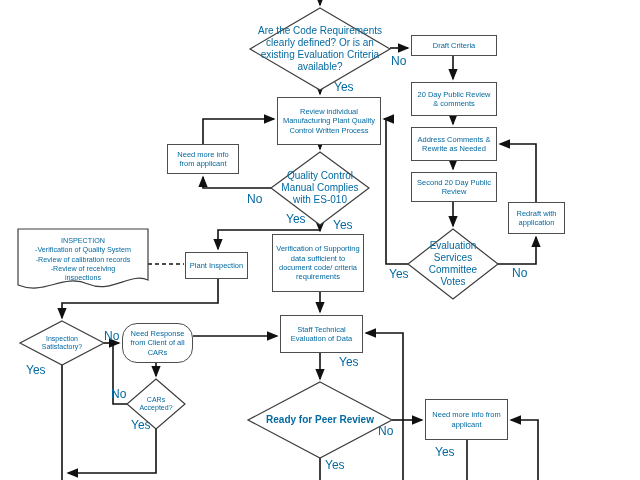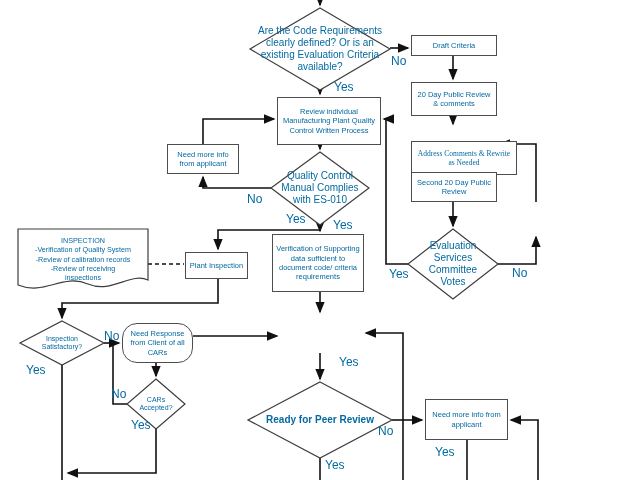--- a/index.html
+++ b/index.html
@@ -67,27 +67,29 @@
       <polygon points="62,321 104,343 62,365 20,343"></polygon>
       <polygon points="156,379 185,404 156,429 127,404"></polygon>
       <polygon points="320,382 392,420 320,458 248,420"></polygon>
     </g>
 
     <path d="M18,229 L148,229 L148,280 C130,272 112,294 88,284 C62,273 45,296 18,285 Z" fill="#fff" stroke="#3d3d3d" stroke-width="1.2"></path>
   </svg>
 
   <div class="node" style="left:411px;top:35px;width:86px;height:21px;">Draft Criteria</div>
   <div class="node" style="left:411px;top:82px;width:86px;height:34px;">20 Day Public Review &amp; comments</div>
-  <div class="node" style="left:411px;top:141px;width:106px;height:34px;font-family:Liberation Serif, serif;">Address Comments &amp; Rewrite as Needed</div>
+  <div class="node" style="left:411px;top:127px;width:86px;height:34px;">Address Comments &amp; Rewrite as Needed</div>
   <div class="node" style="left:411px;top:172px;width:86px;height:30px;">Second 20 Day Public Review</div>
+  <div class="node" style="left:508px;top:202px;width:57px;height:32px;">Redraft with application</div>
   <div class="node" style="left:277px;top:97px;width:104px;height:48px;">Review individual Manufacturing Plant Quality Control Written Process</div>
   <div class="node" style="left:167px;top:144px;width:72px;height:30px;">Need more info from applicant</div>
   <div class="node" style="left:272px;top:234px;width:92px;height:58px;">Verification of Supporting data sufficient to document code/ criteria requirements</div>
   <div class="node" style="left:185px;top:252px;width:63px;height:27px;">Plant Inspection</div>
   <div class="node" style="left:122px;top:323px;width:71px;height:40px;border-radius:15px;">Need Response from Client of all CARs</div>
+  <div class="node" style="left:280px;top:315px;width:83px;height:38px;">Staff Technical Evaluation of Data</div>
   <div class="node" style="left:425px;top:399px;width:83px;height:41px;">Need more info from applicant</div>
 
   <div class="dtext" style="left:256px;top:20px;width:128px;height:58px;">Are the Code Requirements clearly defined? Or is an existing Evaluation Criteria available?</div>
   <div class="dtext" style="left:276px;top:163px;width:88px;height:50px;">Quality Control Manual Complies with ES-010</div>
   <div class="dtext" style="left:416px;top:238px;width:74px;height:52px;">Evaluation Services Committee Votes</div>
   <div class="dtext" style="left:26px;top:330px;width:72px;height:26px;font-size:7px;">Inspection Satisfactory?</div>
   <div class="dtext" style="left:130px;top:392px;width:52px;height:24px;font-size:7px;">CARs Accepted?</div>
   <div class="dtext" style="left:262px;top:410px;width:116px;height:20px;font-weight:bold;">Ready for Peer Review</div>
 
   <div class="doctext" style="left:20px;top:236px;width:126px;">INSPECTION

